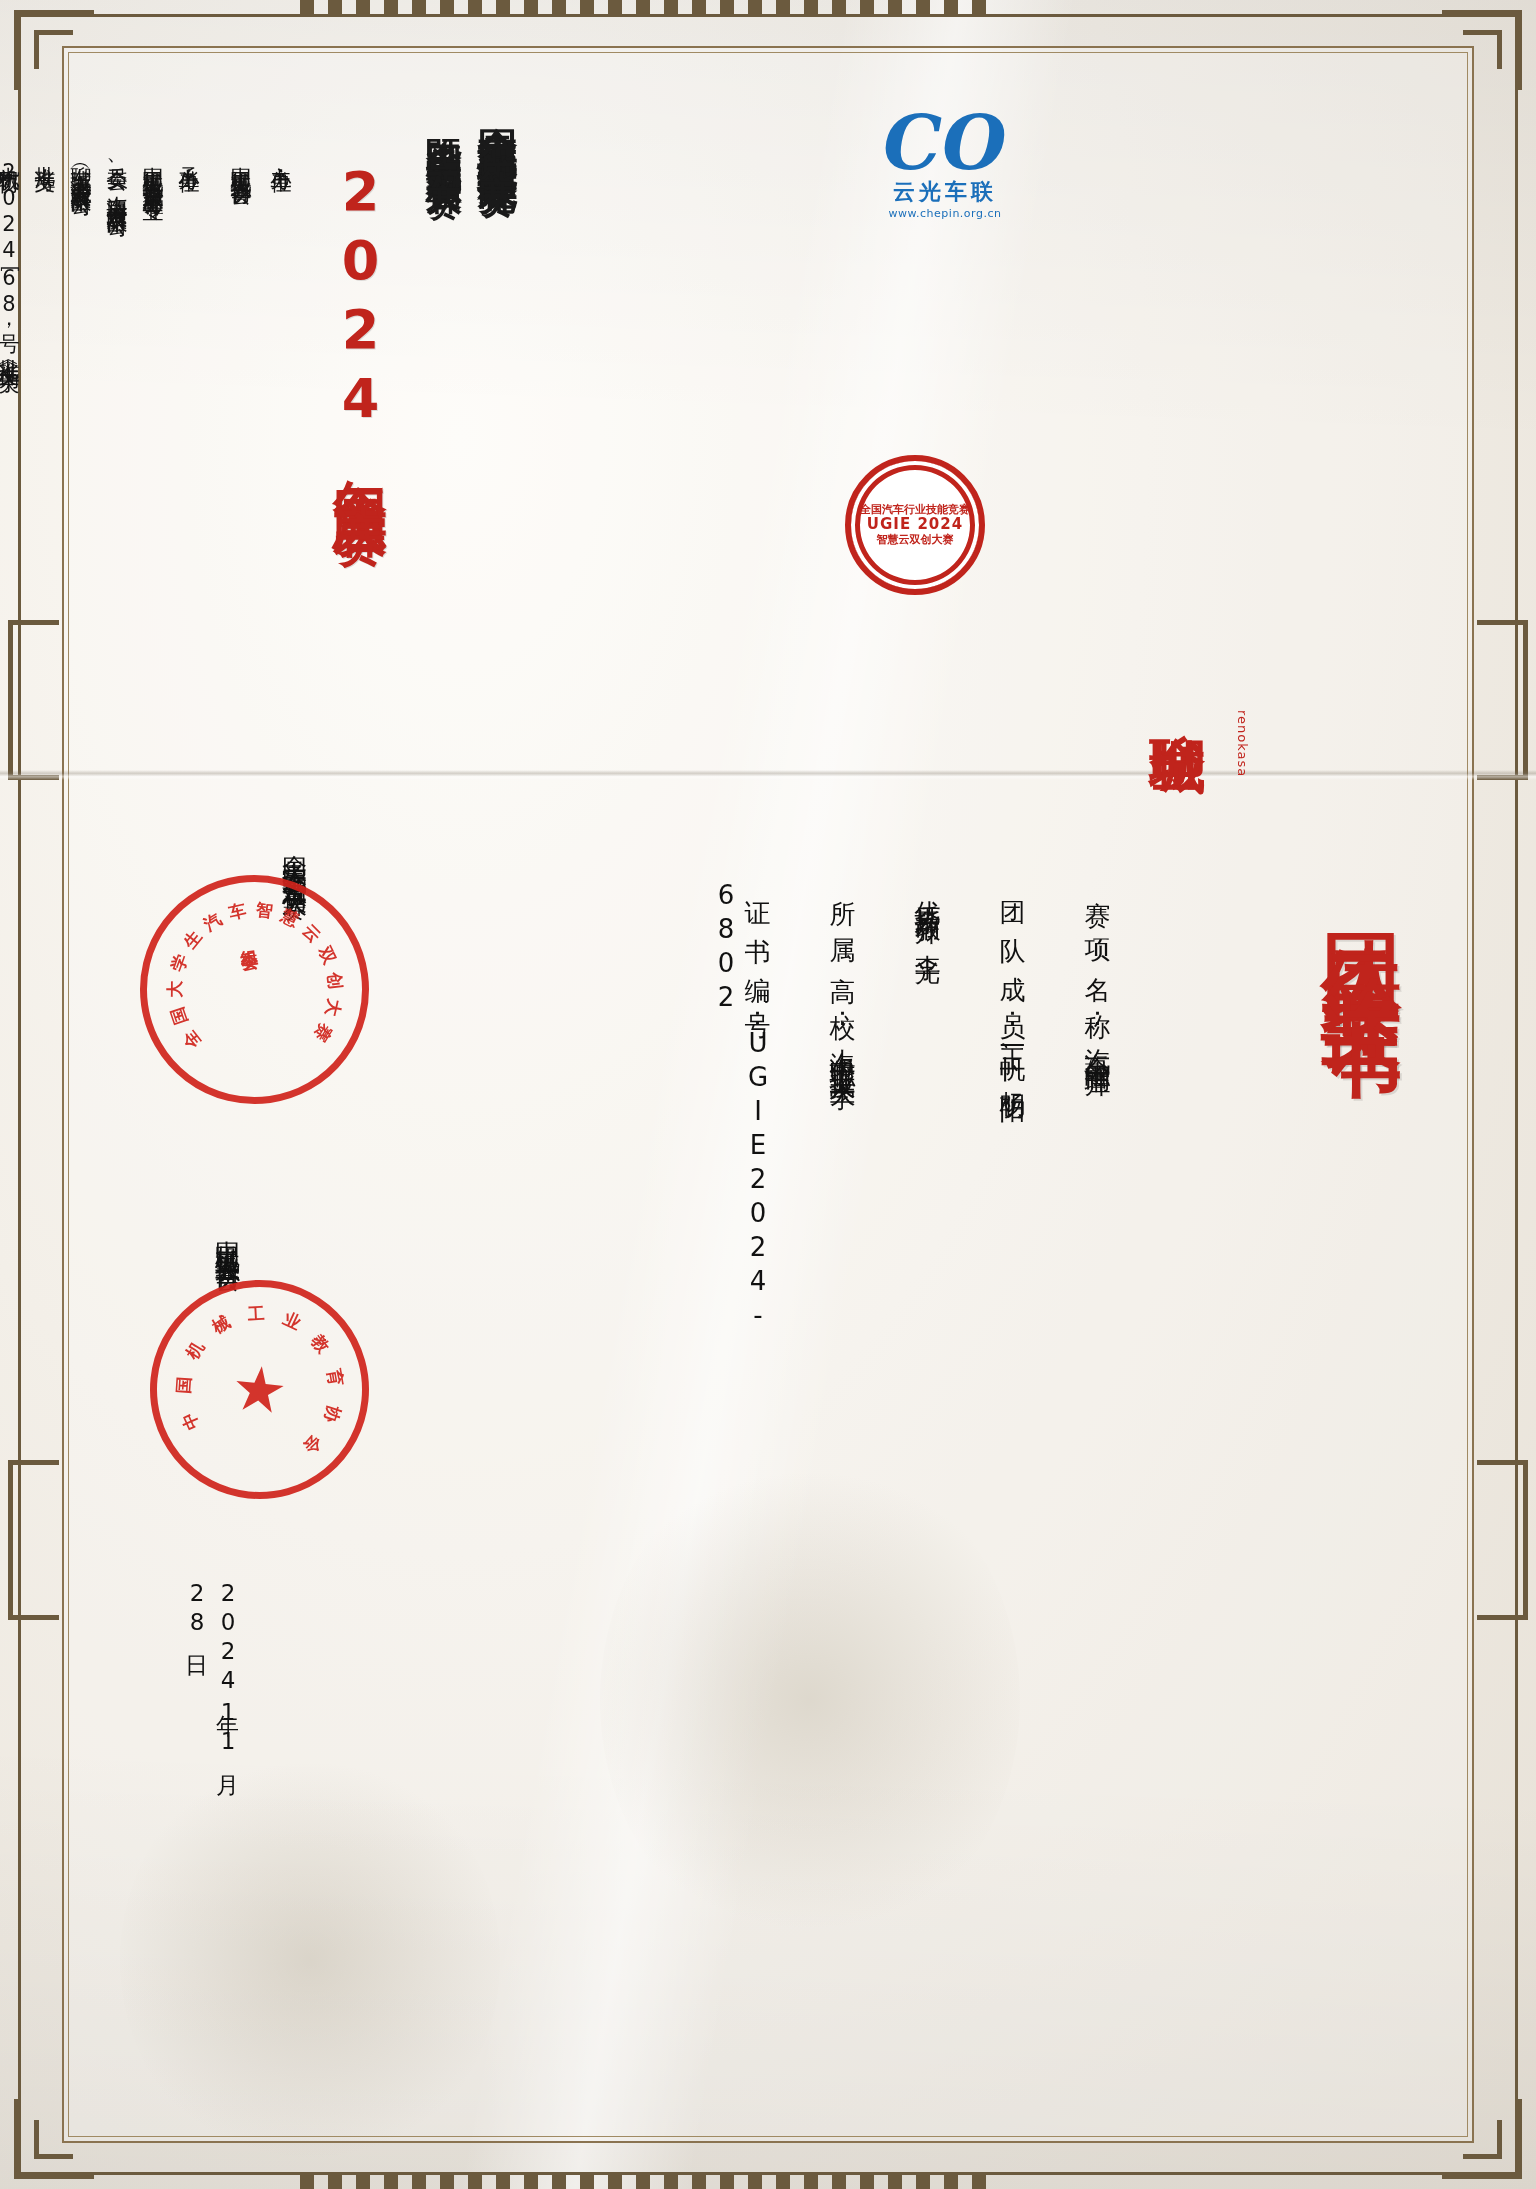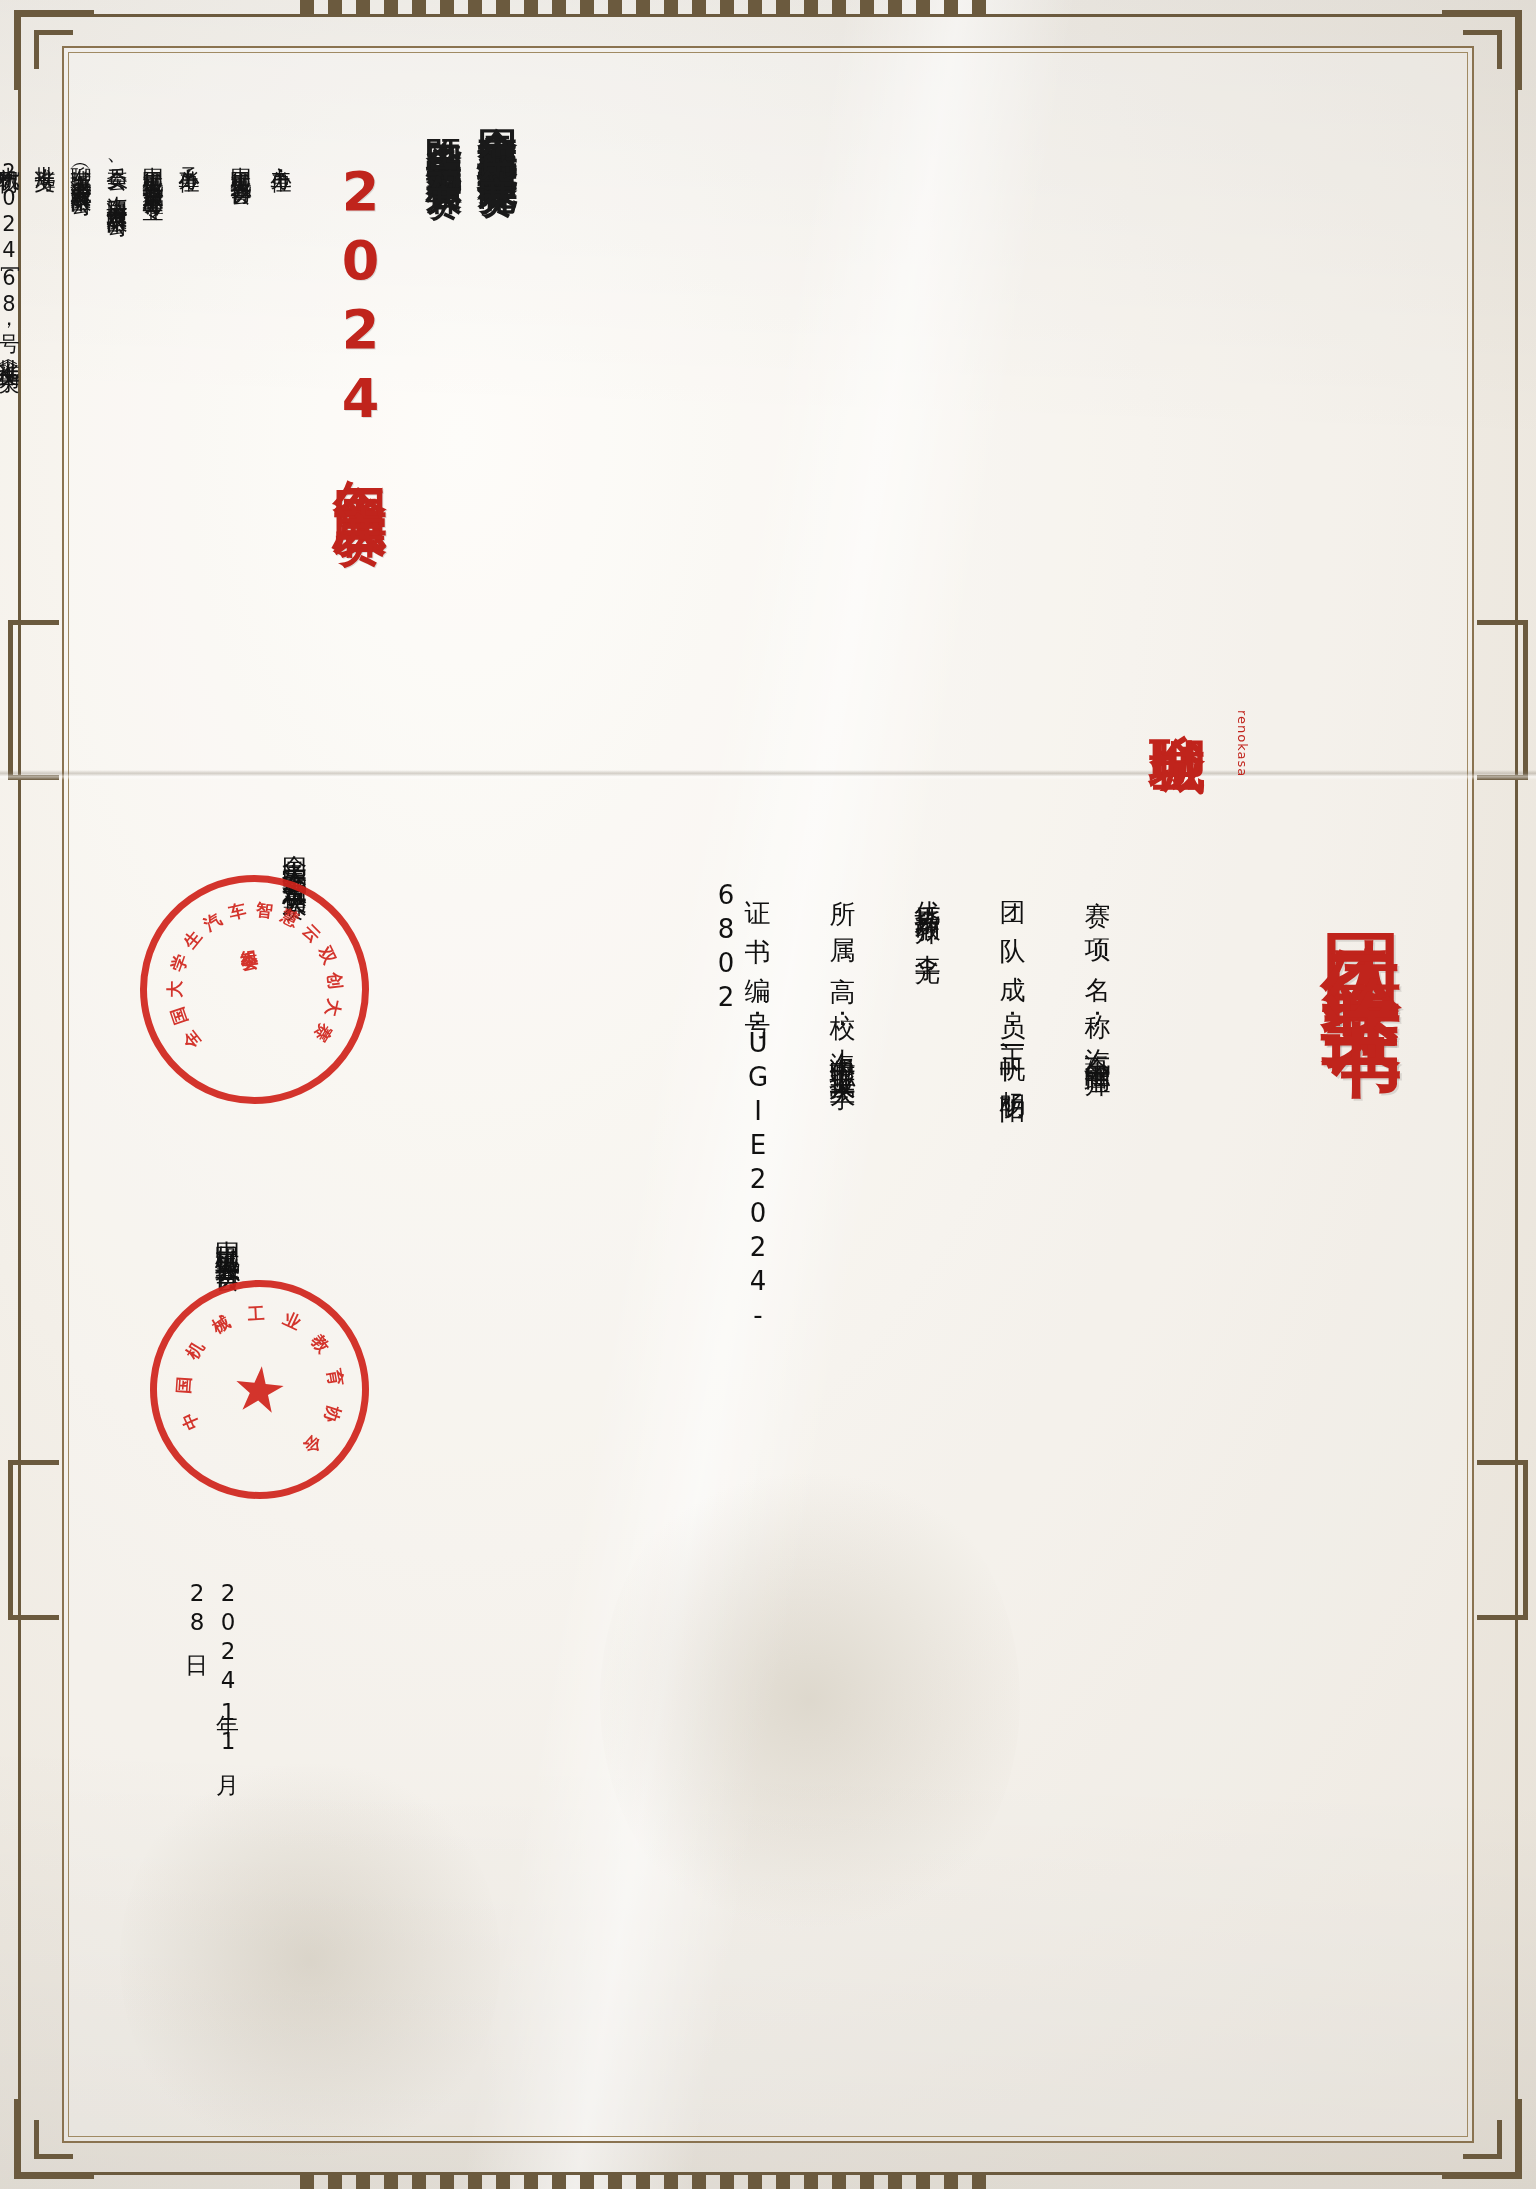--- a/index.html
+++ b/index.html
@@ -372,21 +372,33 @@
     <div class="vt org-block org-2" style="right:1280px;">中国机械工业教育协会</div>
 
     <div class="vt org-block org-2b" style="right:1332px;">承办单位：</div>
     <div class="vt org-block" style="right:1368px;">中国机械工业教育协会汽车服务工程专业</div>
     <div class="vt org-block" style="right:1404px;">委员会、上海巧园技术发展有限公司、</div>
     <div class="vt org-block" style="right:1440px;">聊车城（上海）新能源发展有限公司</div>
 
     <div class="vt org-block" style="right:1476px;">批准文号：</div>
     <div class="vt org-block" style="right:1512px;">中机教协［2024］68号，批准文件为《关于</div>
 
-
+    <div class="logo-cloud">
+      <div class="mark">CO</div>
+      <div class="cn">云光车联</div>
+      <div class="url">www.chepin.org.cn</div>
+    </div>
+
+    <div class="logo-seal">
+      <div class="inner">
+        <span>全国汽车行业技能竞赛</span>
+        <span class="big">UGIE 2024</span>
+        <span>智慧云双创大赛</span>
+      </div>
+    </div>
 
     <div class="logo-renoka">
       <div class="cn">聊全城</div>
       <div class="en">renokasa</div>
     </div>
   </div>
 
   <div class="bottom-half">
 
     <div class="vt cert-title">团体二等奖证书</div>

